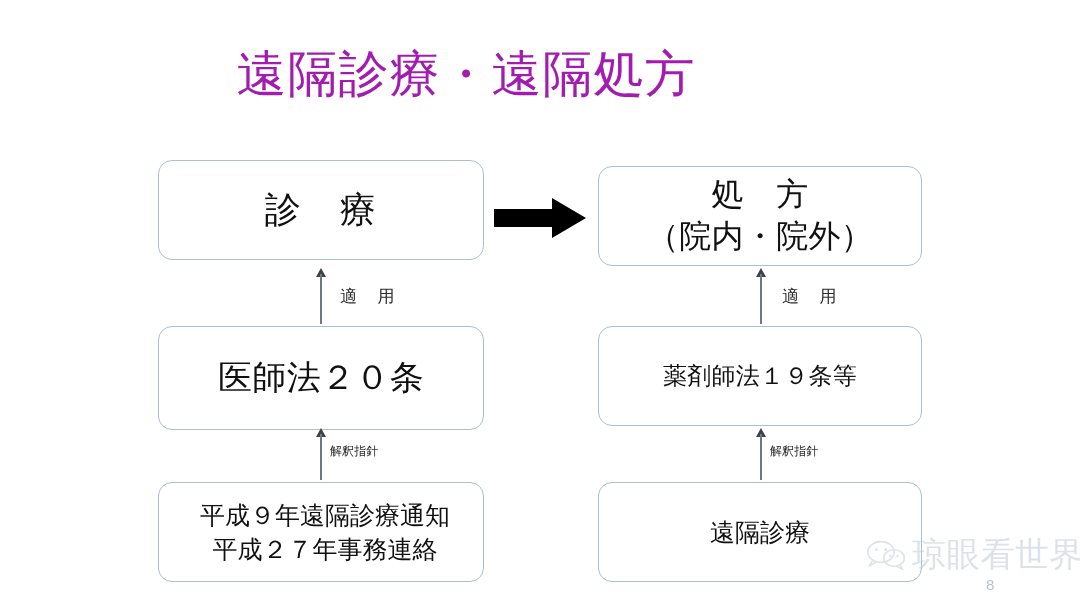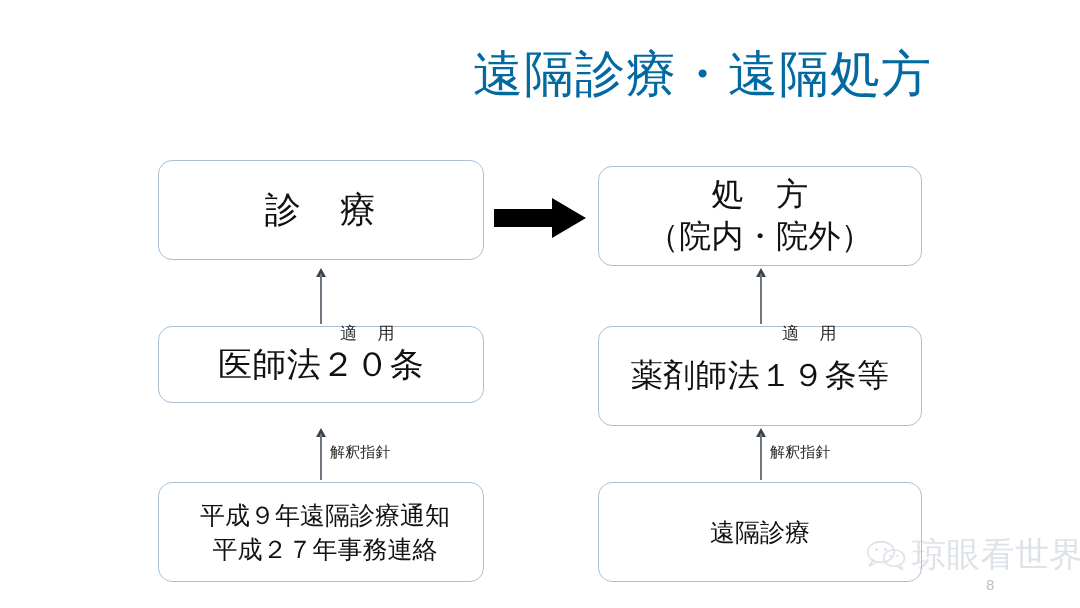--- a/index.html
+++ b/index.html
@@ -20,26 +20,26 @@
     background: #ffffff;
     overflow: hidden;
   }
 
   
   .slide-title {
     position: absolute;
     left: 0;
     top: 46px;
     width: 932px;
-    text-align: right;
+    text-align: center;
     font-size: 50px;
     line-height: 1.12;
     font-weight: 400;
     letter-spacing: 0.02em;
-    color: #0369a1;
+    color: #a21caf;
     white-space: nowrap;
   }
 
   
   .node {
     position: absolute;
     box-sizing: border-box;
     background: #ffffff;
     border: 1.6px solid #a9c0d4;
     border-radius: 14px;
@@ -73,30 +73,30 @@
     font-size: 32px;
     line-height: 1.30;
     letter-spacing: 0.01em;
   }
 
   
   .node-ishihou {
     left: 158px;
     top: 326px;
     width: 326px;
-    height: 77px;
+    height: 104px;
     font-size: 34px;
     letter-spacing: 0.01em;
   }
   .node-yakuzaishi {
     left: 598px;
     top: 326px;
     width: 324px;
     height: 100px;
-    font-size: 32px;
+    font-size: 24px;
     letter-spacing: 0.01em;
   }
 
   
   .node-tsuuchi {
     left: 158px;
     top: 482px;
     width: 326px;
     height: 100px;
     font-size: 25px;
@@ -141,24 +141,23 @@
 
   
   .conn-label {
     position: absolute;
     color: #2b2b2b;
     white-space: nowrap;
   }
   .label-tekiyou {
     font-size: 17px;
     letter-spacing: 0.10em;
-    margin-top: 37px;
   }
   .label-kaishaku {
-    font-size: 15px;
+    font-size: 12px;
     letter-spacing: 0.01em;
   }
   .lbl-l1 { left: 340px; top: 285px; }
   .lbl-l2 { left: 330px; top: 443px; }
   .lbl-r1 { left: 782px; top: 285px; }
   .lbl-r2 { left: 770px; top: 443px; }
 
   
   .big-arrow {
     position: absolute;

